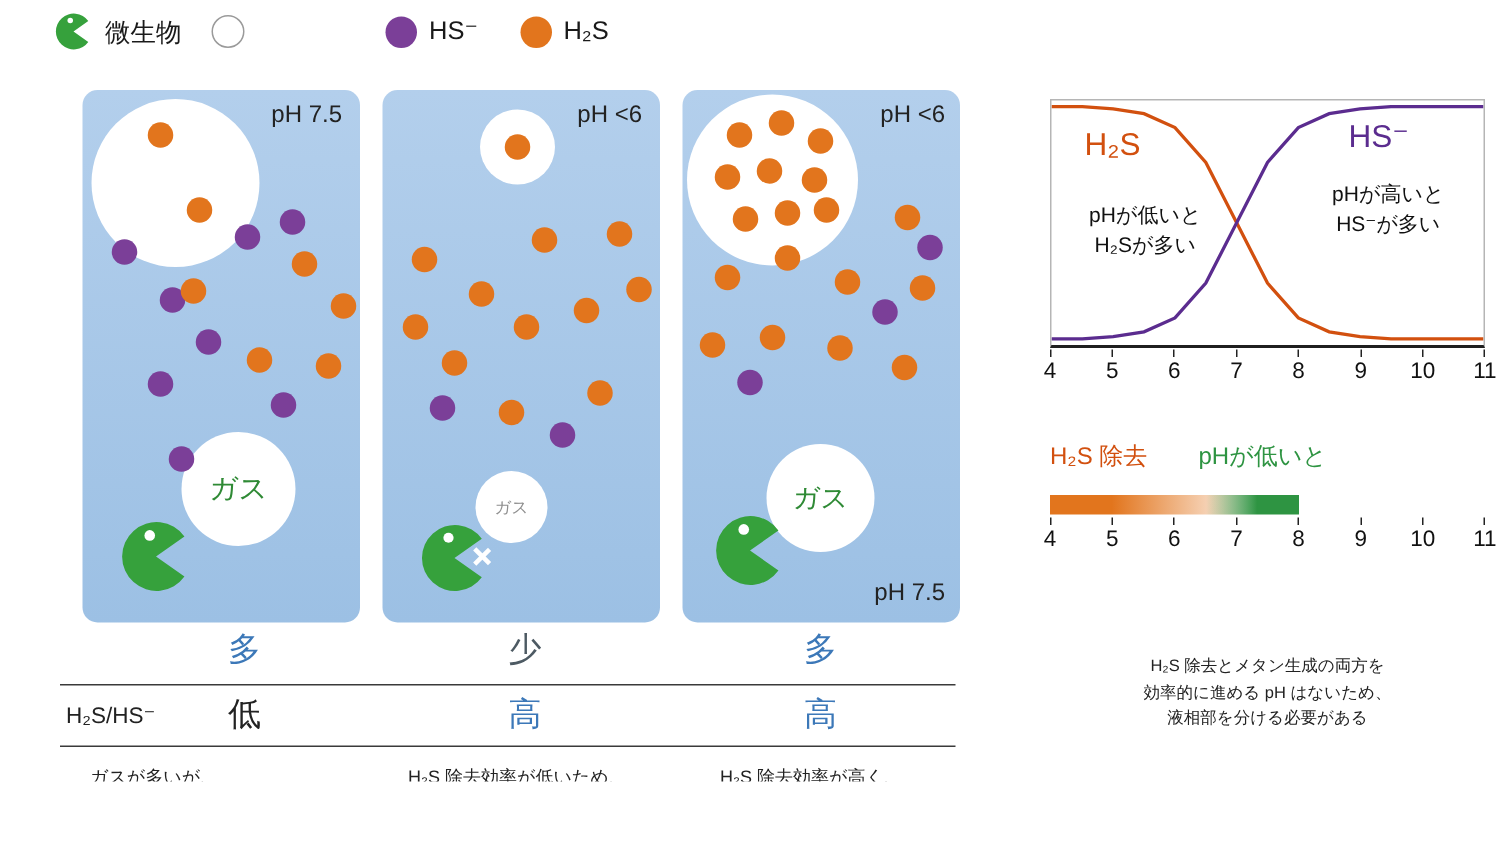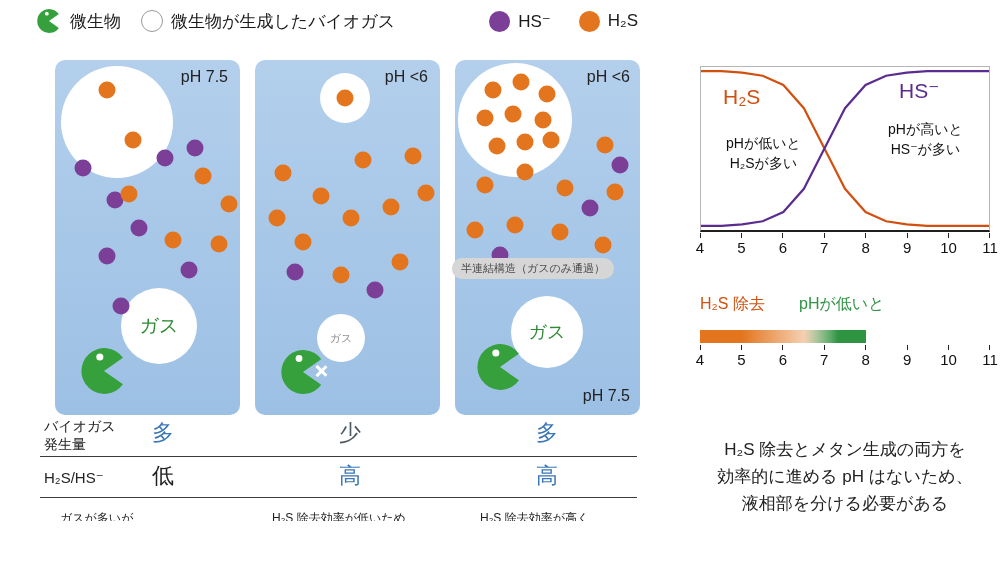--- a/index.html
+++ b/index.html
@@ -60,37 +60,36 @@
   
   .grad-label { position:absolute; top:294px; font-size:16px; font-weight:500; }
   .grad-label.h2s-rem { left:700px; color:var(--curve-orange,#d2500f); }
   .grad-label.methane { left:799px; color:var(--methane-green,#2e9442); }
   .grad-bar { position:absolute; left:700px; top:330px; width:290px; height:13px; }
   .grad-orange { position:absolute; left:0; top:0; width:137px; height:100%;
                  background:linear-gradient(to right, var(--h2s-orange,#e2751d) 0%, var(--h2s-orange,#e2751d) 30%, rgba(226,117,29,0) 100%); }
   .grad-green { position:absolute; left:104px; top:0; width:62px; height:100%;
                 background:linear-gradient(to right, rgba(46,148,66,0) 0%, var(--methane-green,#2e9442) 55%, var(--methane-green,#2e9442) 100%); }
   .axis-title { position:absolute; left:700px; top:370px; width:290px; text-align:center; font-size:18px; color:#1a1a1a; }
-  .footnote { position:absolute; left:700px; top:436px; width:290px; text-align:center; font-size:17px; line-height:1.6; color:#222; }
+  .footnote { position:absolute; left:700px; top:436px; width:290px; text-align:center; font-size:11px; line-height:1.6; color:#222; }
 </style>
 </head>
 <body>
 
 <div class="canvas">
 
   <div class="legend">
     <span class="legend-pacman">
       <svg viewBox="0 0 48 48" width="100%" height="100%">
           <path class="pac-body" d="M24,24 L42.2,11.2 A22,22 0 1 0 42.2,36.8 Z"></path>
           <circle cx="20" cy="10.5" r="3.4" fill="#fff"></circle>
         </svg>
     </span>
     <span class="lbl">微生物</span>
     <span class="legend-circle-gas"></span>
-    <span class="lbl">微生物が生成したバイオガス</span>
     <span class="legend-dot hs"></span>
     <span class="lbl">HS⁻</span>
     <span class="legend-dot h2s"></span>
     <span class="lbl">H₂S</span>
   </div>
 
   <div class="panel" style="left:55px">
     <div class="bubble" style="left:6px;top:6px;width:112px;height:112px"></div>
     <div class="ph-label" style="top:8px;right:12px">pH 7.5</div>
     <div class="gas-circle" style="left:66px;top:228px;width:76px;height:76px;font-size:19px">
@@ -177,24 +176,21 @@
       <span class="dot h2s" style="left: 160px; top: 132px;"></span>
       <span class="dot h2s" style="left: 20px; top: 170px;"></span>
       <span class="dot h2s" style="left: 60px; top: 165px;"></span>
       <span class="dot h2s" style="left: 105px; top: 172px;"></span>
       <span class="dot h2s" style="left: 148px; top: 185px;"></span>
       <span class="dot hs" style="left: 135px; top: 148px;"></span>
       <span class="dot hs" style="left: 165px; top: 105px;"></span>
       <span class="dot hs" style="left: 45px; top: 195px;"></span>
     </div>
 
-  <div class="membrane-tag">半連結構造（ガスのみ通過）</div>
-
-  <div class="row-label pre" style="top:417px">バイオガス
-発生量</div>
+
   <span class="cell-value" style="left: 133px; top: 418px; color: rgb(60, 120, 184);">多</span>
   <span class="cell-value" style="left: 320px; top: 418px; color: rgb(77, 90, 99);">少</span>
   <span class="cell-value" style="left: 517px; top: 418px; color: rgb(60, 120, 184);">多</span>
   <div class="hline" style="top:456px"></div>
   <div class="row-label" style="top:468px;font-size:15px">H₂S/HS⁻</div>
   <span class="cell-value" style="left: 133px; top: 461px; color: rgb(34, 34, 34);">低</span>
   <span class="cell-value" style="left: 320px; top: 461px; color: rgb(60, 120, 184);">高</span>
   <span class="cell-value" style="left: 517px; top: 461px; color: rgb(60, 120, 184);">高</span>
   <div class="hline" style="top:497px"></div>
 

